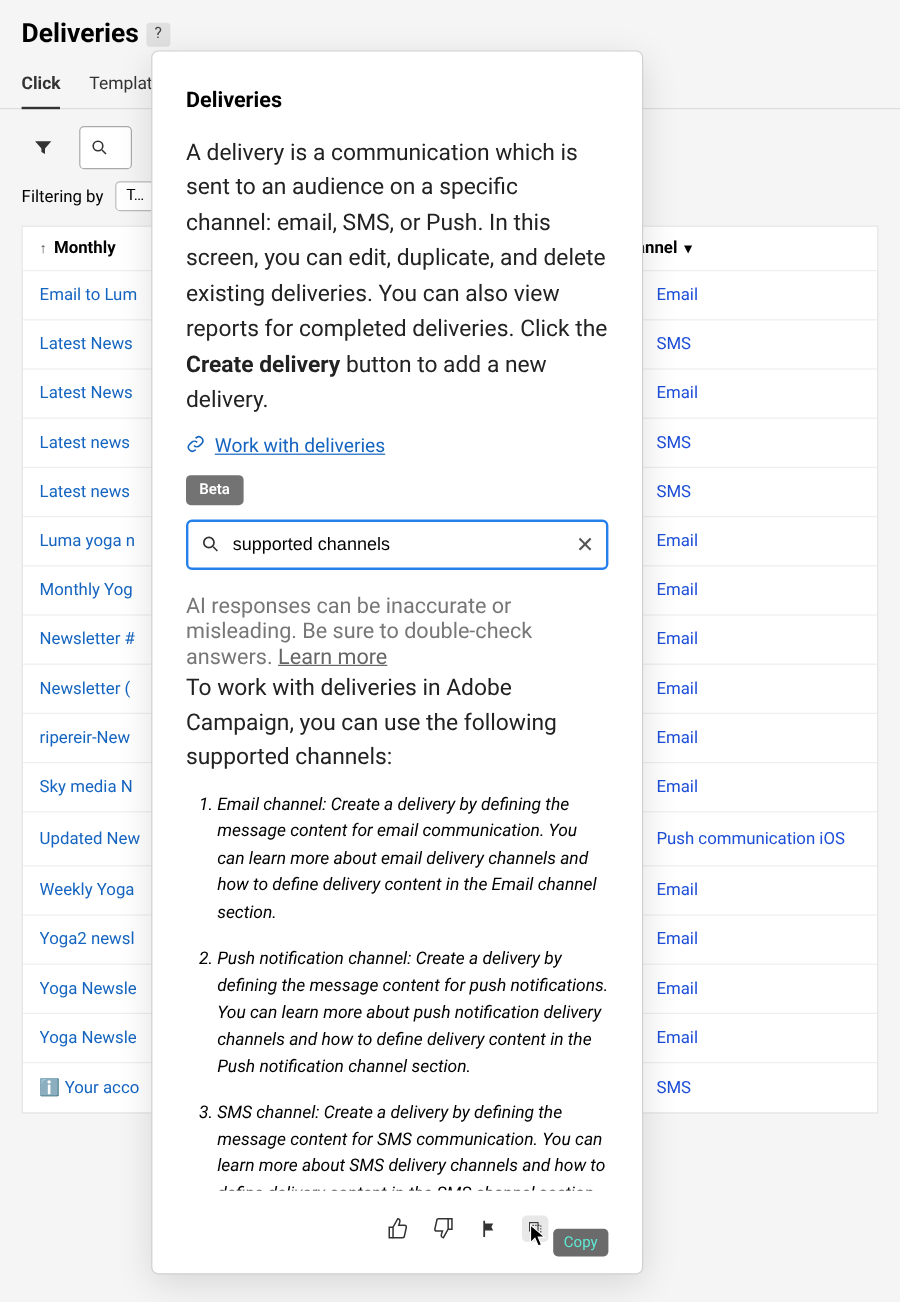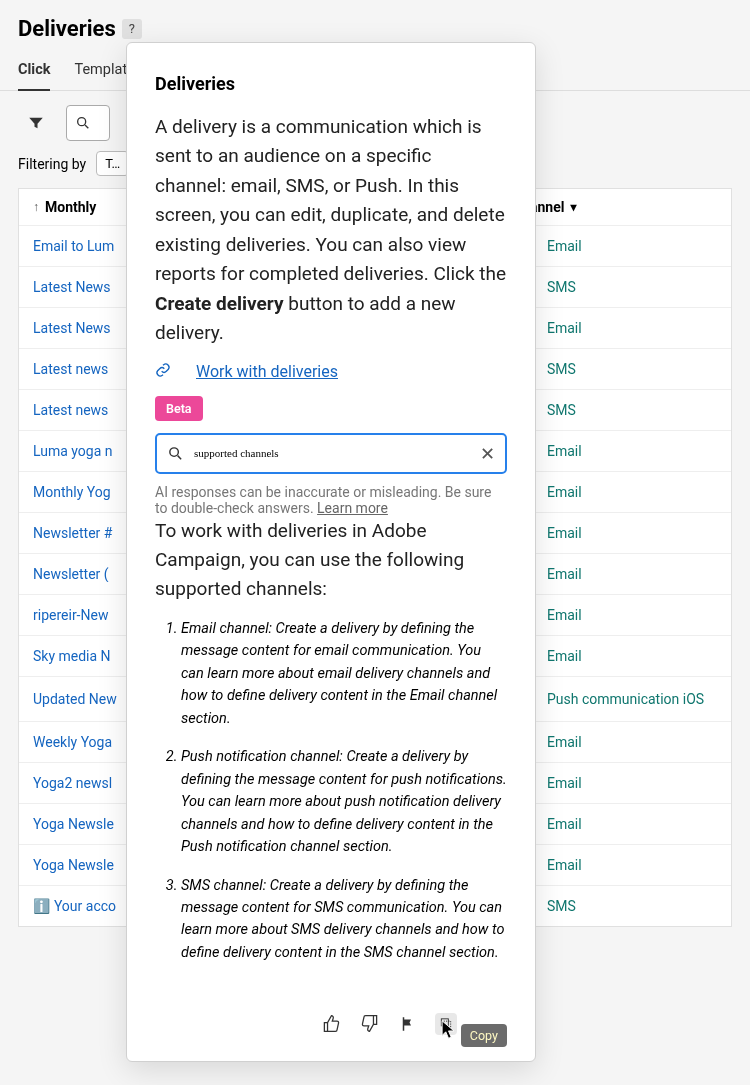--- a/index.html
+++ b/index.html
@@ -61,65 +61,65 @@
     border-bottom:1px solid #eee; background:#fff;
   }
   .col-name { width: 480px; display:flex; align-items:center; gap:6px;}
   .col-channel { flex:1; display:flex; align-items:center; gap:6px;}
   .grid-row {
     display:flex; padding: 12px 14px; border-top: 1px solid #eee;
     align-items:center; font-size:14px;
   }
   .grid-row:first-of-type{border-top:none;}
   .row-name { width: 480px; color: #1565c0; white-space:nowrap; overflow:hidden; text-overflow:ellipsis; padding-right: 10px;}
-  .row-channel { flex:1; display:flex; align-items:center; gap:12px; color:#0f766e;}
+  .row-channel { flex:1; display:flex; align-items:center; gap:12px; color:#1d4ed8;}
   .chan-icon { width:22px; display:flex; justify-content:center;}
   
   .popup {
     position: absolute;
     left: 126px; top: 42px;
     width: 410px;
     height: 1020px;
     background: #fff;
     border: 1px solid #d0d0d0;
     border-radius: 6px;
     box-shadow: 0 8px 30px rgba(0,0,0,0.12);
     padding: 30px 28px 14px 28px;
     display:flex; flex-direction:column;
   }
   .popup h2 { margin: 0 0 18px 0; font-size:18px; font-weight:700;}
   .popup p { font-size:19px; line-height:1.55; margin:0 0 14px 0; color:#222;}
   .popup a {color:#1565c0;}
-  .link-row { display:flex; align-items:center; gap:25px; margin-bottom:14px;}
+  .link-row { display:flex; align-items:center; gap:8px; margin-bottom:14px;}
   .beta-pill {
-    background:#ec4899; color:#fff; font-size:12.5px; font-weight:600;
+    background:#737373; color:#fff; font-size:12.5px; font-weight:600;
     padding: 5px 11px; border-radius:4px; display:inline-block;
   }
   .ai-search {
     display:flex; align-items:center;
     border:2px solid #2680eb; border-radius:5px; padding:8px 10px;
     margin-top:12px;
   }
   .ai-search input {
-    flex:1; border:none; outline:none; font-size:11px;font-family:Liberation Serif, serif;
-  }
-  .ai-disclaimer { font-size:14px; color:#777; margin-top:10px;}
+    flex:1; border:none; outline:none; font-size:15px;
+  }
+  .ai-disclaimer { font-size:18px; color:#777; margin-top:20px;}
   .ai-disclaimer a{color:#666; text-decoration:underline;}
   .ai-answer { font-size:14.5px; line-height:1.55; flex:1; overflow:hidden;}
   .ai-answer ol { padding-left: 26px; margin:12px 0;}
   .ai-answer li { margin-bottom: 16px; font-style: italic;}
   .feedback-row {
     display:flex; gap:16px; align-items:center; justify-content:flex-end;
     padding-top:8px;
   }
   .feedback-row .ib { width:22px; height:22px; display:flex; align-items:center; justify-content:center; cursor:pointer;}
   .copy-wrap{position:relative; display:flex; align-items:center;}
   .copy-btn { background:#e8e8e8; border-radius:4px; padding:4px;}
   .tooltip {
-    background:#6b6b6b; color:#fef9c3; font-size:12.5px; padding:4px 9px; border-radius:4px;
+    background:#6b6b6b; color:#5eead4; font-size:12.5px; padding:4px 9px; border-radius:4px;
     margin-left:4px;
     margin-top:24px;
   }
   .cursor-arrow{
     position:absolute; left:6px; top:20px;
   }
   .sort-arrow { font-size: 12px; color:#555;}
   .chev{font-size:12px;}
 </style>
 </head>

